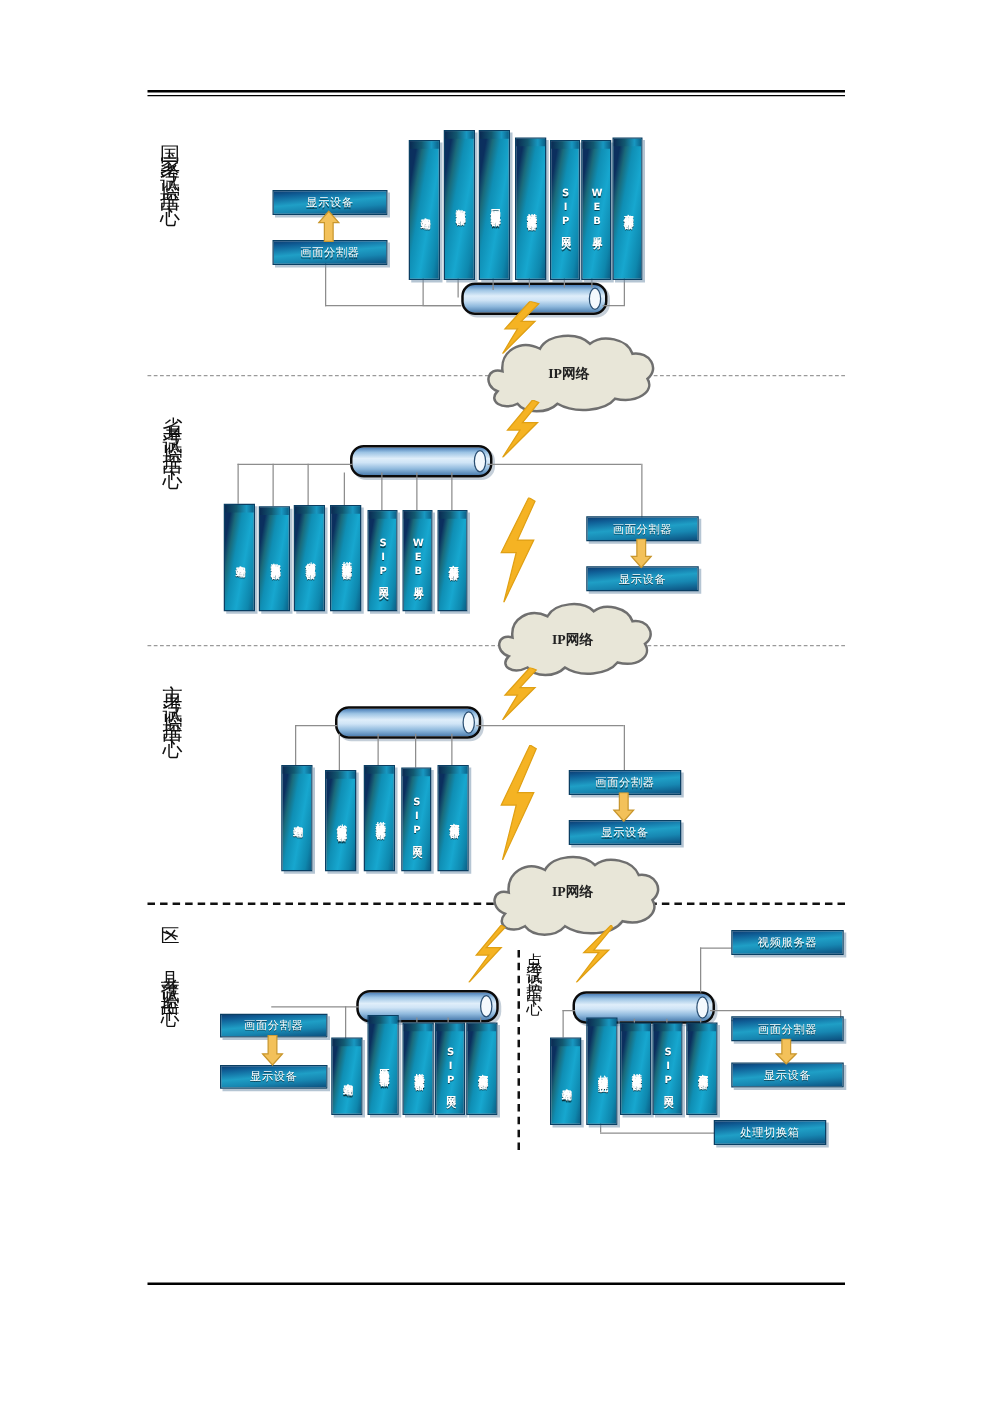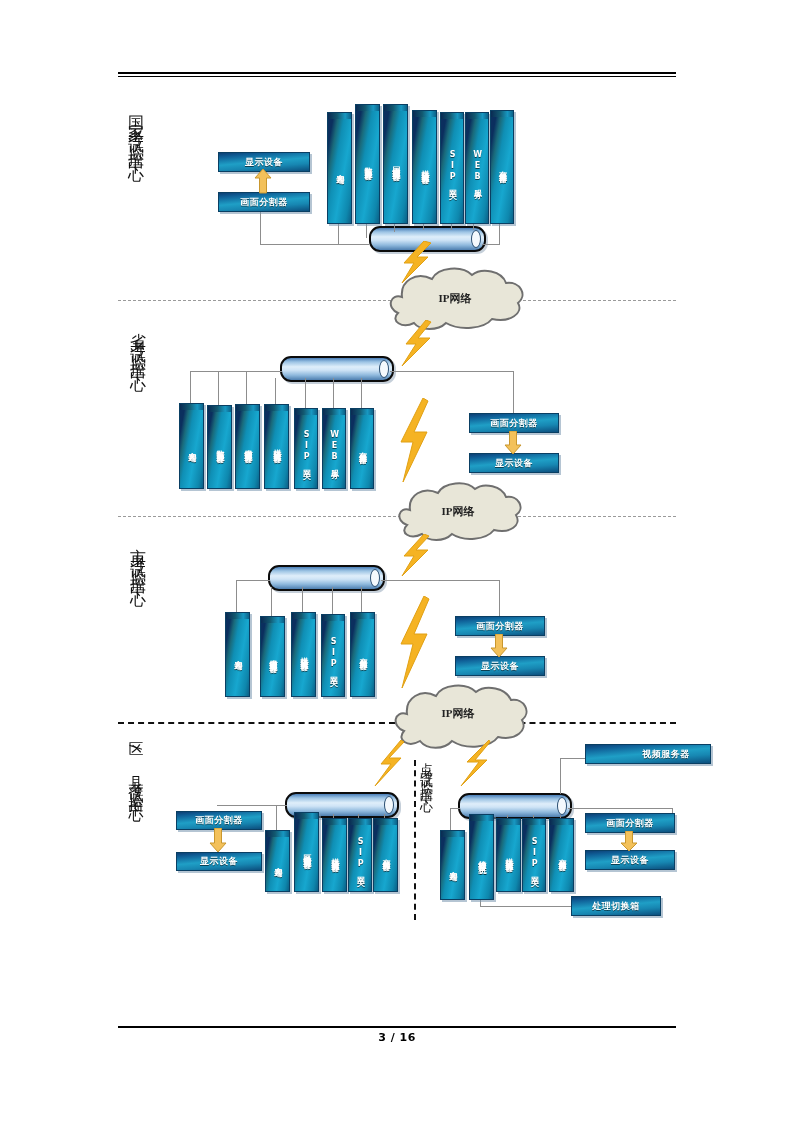--- a/index.html
+++ b/index.html
@@ -55,21 +55,21 @@
 
   
   .hbox{
     position:absolute;
     background:linear-gradient(175deg,#0d3f74 0%,#0f5e96 16%,#1f9fc6 48%,#1787b2 70%,#0c4f7e 100%);
     border:1px solid #0a3f63;
     box-shadow:2px 2px 0 rgba(120,150,175,.55);
     display:flex;align-items:center;justify-content:center;
   }
   .hbox .txt{
-    color:#fff;font-size:9px;font-weight:bold;letter-spacing:.5px;white-space:nowrap;
+    color:#fff;font-size:9px;font-weight:normal;letter-spacing:.5px;white-space:nowrap;
     text-shadow:0 1px 0 rgba(0,0,0,.55);
   }
 
   
   .bus{
     position:absolute;height:22px;border-radius:11px;
     border:2px solid #0b0b0b;
     background:linear-gradient(180deg,#4b7fb8 0%,#9dc4e4 18%,#dfeefa 40%,#cfe4f6 55%,#8fb9dd 78%,#4e7fb0 100%);
     box-shadow:2px 2px 0 rgba(140,160,180,.5);
   }
@@ -383,32 +383,31 @@
   </div>
   <div class="srv" style="left:522px;top:818px;width:22px;height:72px;">
     <div class="cap"></div>
     <div class="txt lat">SIP网关</div>
   </div>
   <div class="srv" style="left:549px;top:818px;width:23px;height:72px;">
     <div class="cap"></div>
     <div class="txt">存储服务器</div>
   </div>
 
-  <div class="hbox" style="left:585px;top:744px;width:88px;height:18px;padding-left:36px;">
+  <div class="hbox" style="left:585px;top:744px;width:88px;height:18px;">
     <div class="txt">视频服务器</div>
   </div>
   <div class="hbox" style="left:585px;top:813px;width:88px;height:18px;">
     <div class="txt">画面分割器</div>
   </div>
   <div class="hbox" style="left:585px;top:850px;width:88px;height:18px;">
     <div class="txt">显示设备</div>
   </div>
   <div class="hbox" style="left:571px;top:896px;width:88px;height:18px;">
     <div class="txt">处理切换箱</div>
   </div>
   <svg class="yarrow" style="left:620px;top:831px;" width="18" height="21" viewBox="0 0 18 21">
     <polygon points="5.5,0 12.5,0 12.5,12 17,12 9,20 1,12 5.5,12" fill="#f3c15a" stroke="#c9972e" stroke-width="1"></polygon>
   </svg>
 
   <div class="ftr-rule"></div>
-  <div class="ftr-num">3 / 16</div>
 
 </div>
 
 </body></html>

